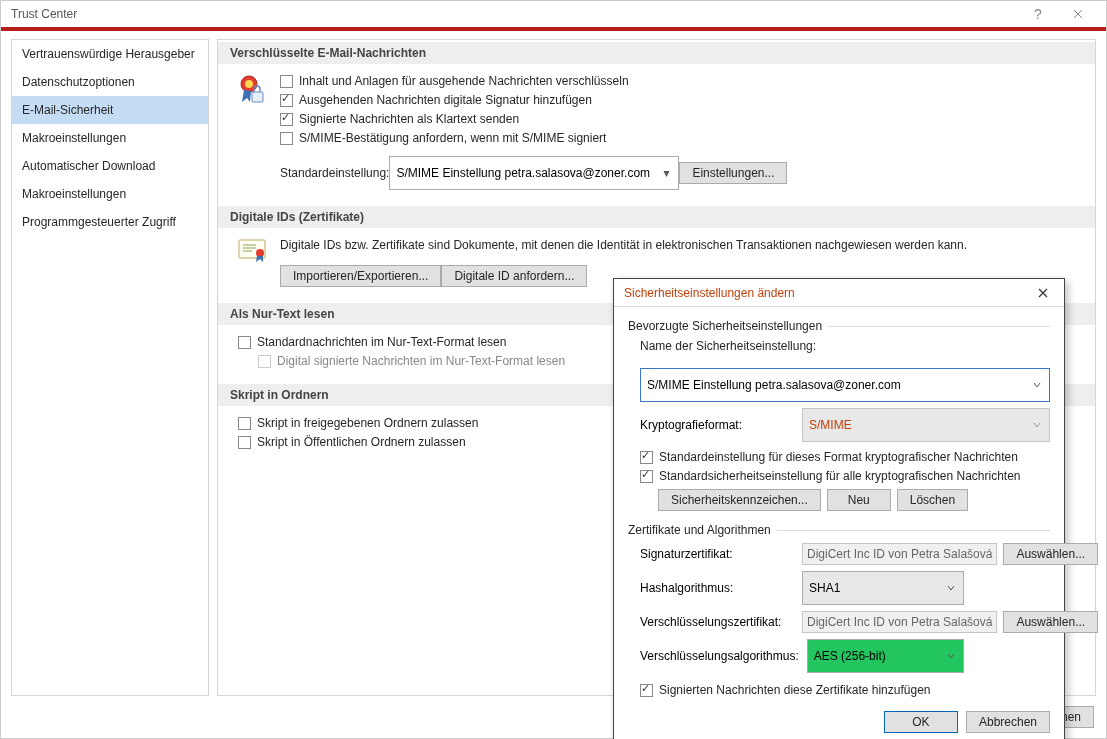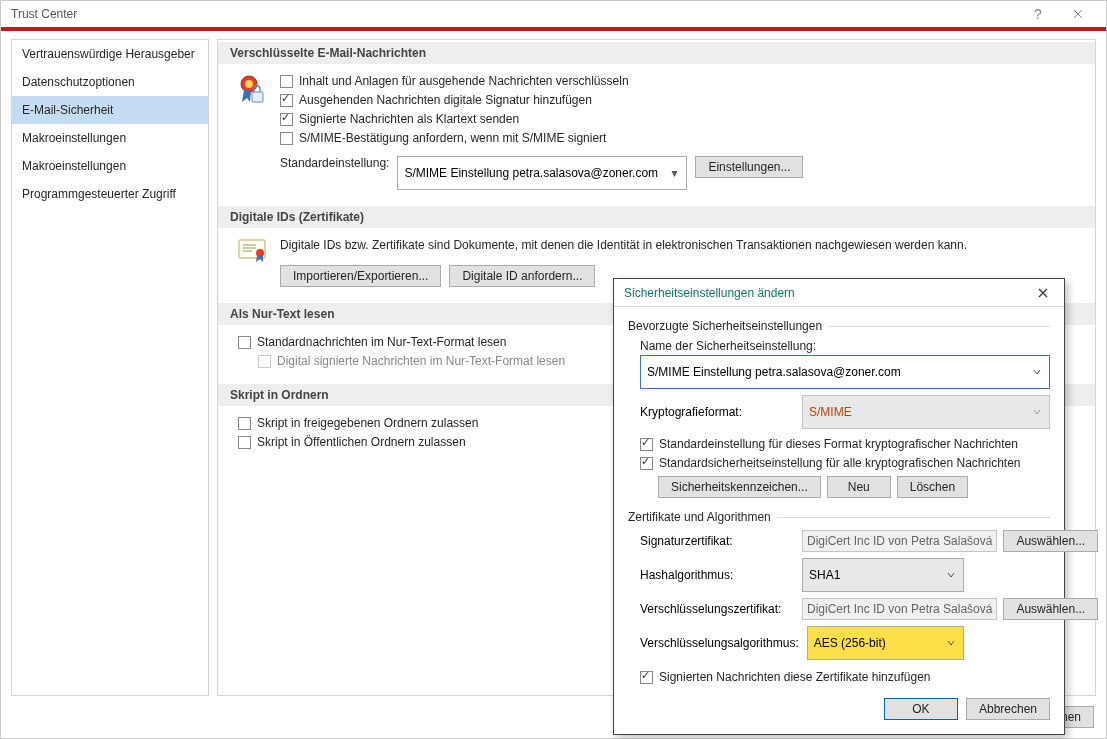--- a/index.html
+++ b/index.html
@@ -26,46 +26,46 @@
     .section-body { padding: 10px 16px 10px 20px; display: flex; gap: 14px; }
     .section-body .icon-slot { width: 28px; flex-shrink: 0; }
     .section-body .fields { flex: 1; display: flex; flex-direction: column; gap: 5px; }
     
     .chk-row { display: flex; align-items: flex-end; gap: 6px; color:#262626; }
     .chk-row.indented { padding-left: 20px; color:#888; }
     .chk { width: 13px; height: 13px; border: 1px solid #888; background: #fff; position: relative; flex-shrink:0; }
     .chk.checked::after { content:"✓"; position:absolute; top:-3px; left:0; font-size:11px; color:#333; }
     .chk.disabled { border-color:#ccc; }
     
-    .row-inline { display: flex; align-items: flex-start; gap: 8px; margin-top: 6px; }
+    .row-inline { display: flex; align-items: center; margin-top: 6px; }
     .lbl { color:#262626; }
     
     .dropdown { border: 1px solid #ababab; background: #fff; height: 34px; display: flex; align-items: center; padding: 0 4px 0 6px; position: relative; }
     .dropdown .dd-text { flex: 1; white-space: nowrap; overflow: hidden; }
     .dropdown .dd-caret { width: 16px; text-align: center; color:#555; }
     .dropdown.disabled { background:#e8e8e8; color:#c2410c; border-color:#c5c5c5; }
     
     .btn { border: 1px solid #ababab; background: #e1e1e1; height: 22px; padding: 0 12px; display: inline-flex; align-items: center; justify-content: center; color:#262626; cursor:pointer; font-size:12px; }
     .btn.primary { border: 1px solid #0067c0; }
     
     .main-buttons-row { display: flex; gap: 8px; justify-content: flex-end; padding: 10px 12px; }
     
     .desc-text { color:#262626; margin-bottom: 8px; }
     
     
     .modal { position: absolute; left: 613px; top: 278px; width: 452px; background: #fff; border: 1px solid #444; box-shadow: 3px 3px 8px rgba(0,0,0,0.25); z-index: 100; font-size:12px; }
     .modal .m-titlebar { height: 28px; display: flex; align-items: center; padding: 0 6px 0 10px; border-bottom: 1px solid #ddd; }
-    .modal .m-title { flex: 1; color:#0f766e; }
+    .modal .m-title { flex: 1; color:#c2410c; }
     .modal .m-close { width:30px; height: 20px; display:flex; justify-content:center; align-items:center; }
     .modal .m-body { padding: 10px 14px 14px 14px; }
     .group-title { color:#262626; position: relative; margin: 2px 0 6px 0; }
     .group-title::after { content:""; position:absolute; left: 0; right:0; top:50%; border-top:1px solid #ddd; z-index:0; }
     .group-title span { background:#fff; padding-right:6px; position:relative; z-index:1; }
     
-    .m-field-label { color:#262626; margin-top:4px; margin-bottom:2px; }
+    .m-field-label { color:#262626; margin-top:4px; margin-bottom:15px; }
     .m-grid-row { display:flex; align-items:center; gap:8px; margin-top:6px; }
     .m-grid-row .mlbl { flex: 0 0 154px; }
     .m-grid-row .mctrl { flex: 1; }
     
     .m-buttons { display:flex; gap:6px; margin-top:6px; padding-left:2px; }
     
     .ro-input { border:1px solid #c5c5c5; background:#f0f0f0; height:22px; padding:0 4px; color:#666; display:flex; align-items:center; overflow:hidden; white-space:nowrap; }
     
     .m-footer { display:flex; gap:8px; justify-content:flex-end; margin-top:14px; }
     .m-footer .btn { min-width:74px; }
@@ -92,20 +92,21 @@
     </div>
   </div>
 
   <div class="content">
 
     <div class="sidebar">
       <div class="item">Vertrauenswürdige Herausgeber</div>
       <div class="item">Datenschutzoptionen</div>
       <div class="item selected">E-Mail-Sicherheit</div>
       <div class="item">Makroeinstellungen</div>
+      <div class="item">Automatischer Download</div>
       <div class="item">Makroeinstellungen</div>
       <div class="item">Programmgesteuerter Zugriff</div>
     </div>
 
     <div class="main">
 
       <div class="section-header">Verschlüsselte E-Mail-Nachrichten</div>
       <div class="section-body">
         <div class="icon-slot">
           <svg class="ico-cert-ribbon" viewBox="0 0 26 32">
@@ -278,21 +279,21 @@
         <div class="mlbl">Verschlüsselungszertifikat:</div>
         <div class="mctrl" style="display:flex; gap:6px;">
           <div class="ro-input" style="flex:1">DigiCert Inc ID von Petra Salašová</div>
           <div class="btn">Auswählen...</div>
         </div>
       </div>
 
       <div class="m-grid-row">
         <div class="mlbl">Verschlüsselungsalgorithmus:</div>
         <div class="mctrl" style="padding-right:86px;">
-          <div class="dropdown" style="background:#fde047;">
+          <div class="dropdown" style="background:#22c55e;">
             <span class="dd-text">AES (256-bit)</span>
             <span class="dd-caret"><svg class="caret-svg" viewBox="0 0 8 8">
                   <path d="M1 2 L4 6 L7 2" stroke="#555" fill="none" stroke-width="1"></path>
                 </svg></span>
           </div>
         </div>
       </div>
 
       <label class="chk-row" style="margin-top:10px;">
         <span class="chk checked"></span>

